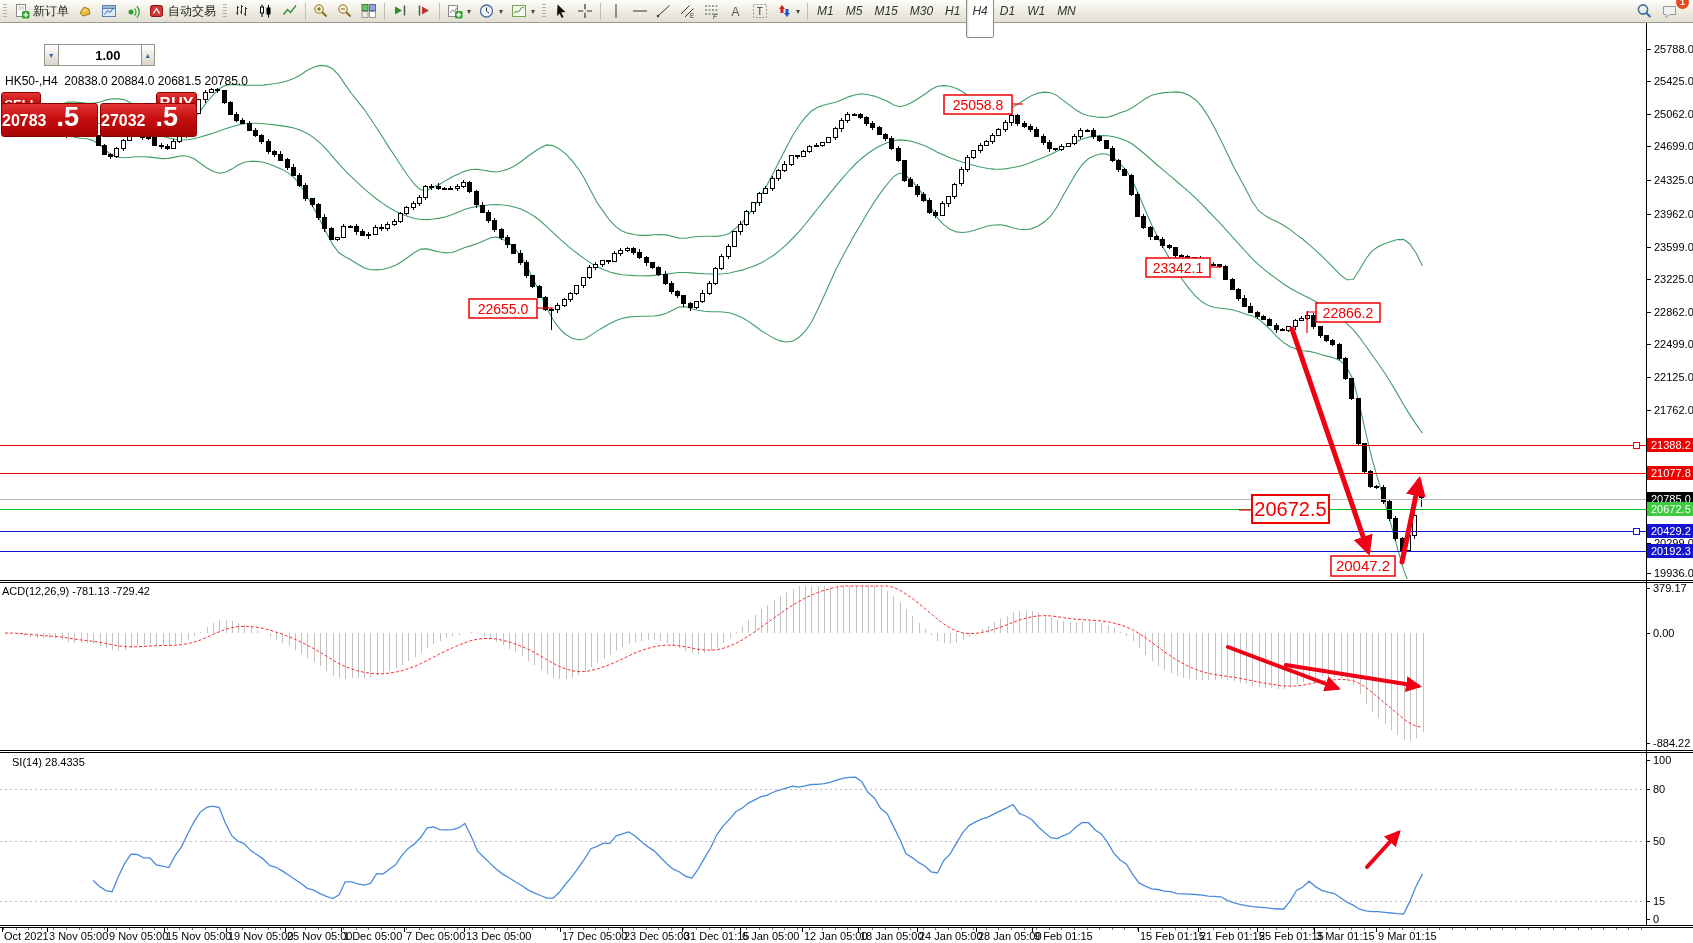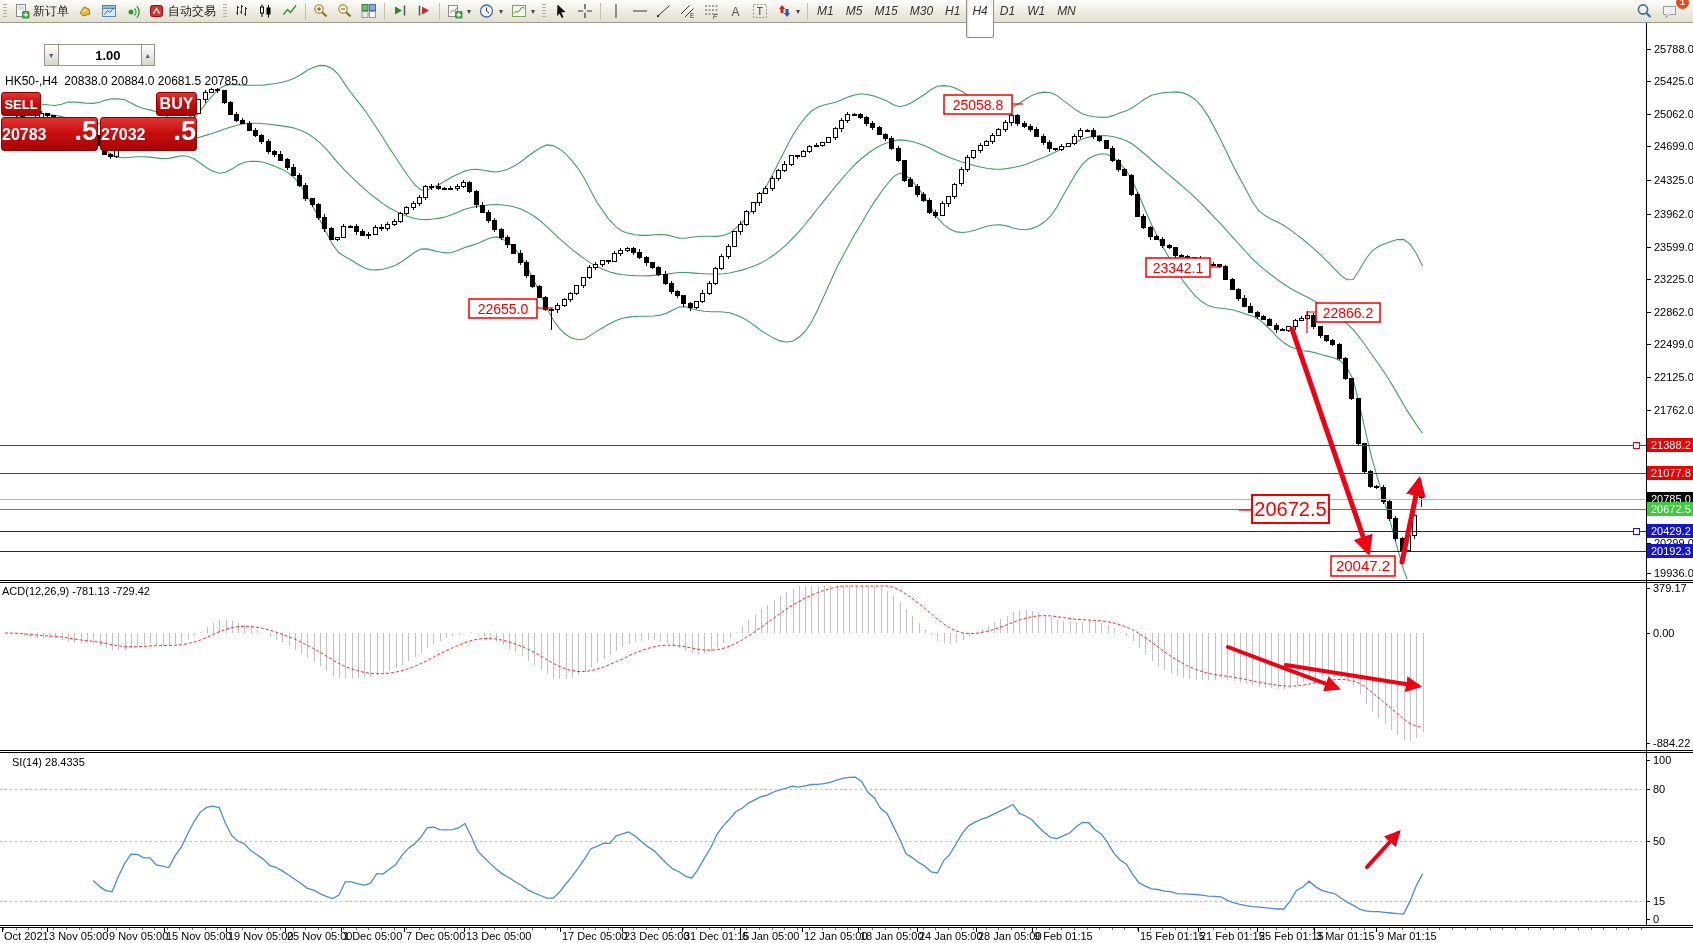--- a/index.html
+++ b/index.html
@@ -33,21 +33,21 @@
   .tp>div{position:absolute}
   .redblock{background:linear-gradient(#e23434 0%,#c70f0f 45%,#a80404 100%);color:#fff;
     border:1px solid #8e0000;border-radius:3px;display:flex;align-items:center;justify-content:center;margin-top:48px;}
   .sell-btn{left:0;top:1px;width:38px;height:22px;font-size:13px}
   .buy-btn{left:155px;top:1px;width:39px;height:22px;font-size:16px}
   .vol{left:43px;top:1px;width:111px;height:22px;display:flex;align-items:stretch}
   .spin{width:19px;background:linear-gradient(#fff,#d9d5ca);border:1px solid #98948a;color:#3c64a0;
     font-size:7px;display:flex;align-items:center;justify-content:center}
   .vol input{flex:1;width:60px;border:1px solid #98948a;border-left:none;border-right:none;
     text-align:right;padding-right:20px;font-size:13px;font-weight:bold;font-family:inherit;outline:none}
-  .px{top:26px;width:95px;height:32px;display:flex;align-items:baseline;justify-content:space-between;gap:10px}
+  .px{top:12px;width:95px;height:32px;display:flex;align-items:baseline;justify-content:flex-start;gap:10px}
   .sell-px{left:0}.buy-px{left:99px}
   .px .big{font-size:16px}.px .frac{font-size:27px;line-height:26px}
 </style>
 </head>
 <body>
 
 <div class="toolbar">
   <div class="grip"></div>
   <div class="tbtn">
     <span>

